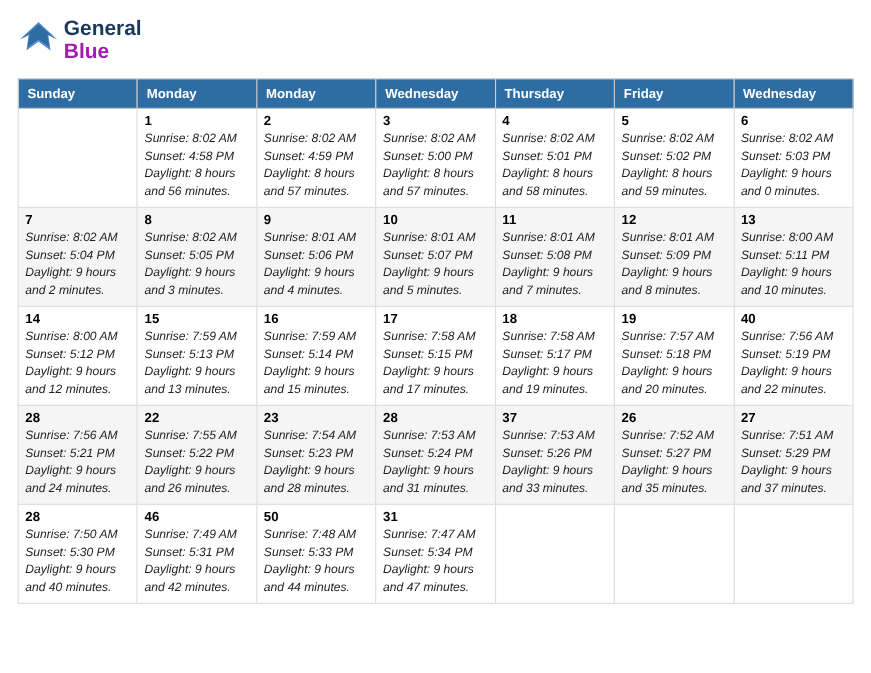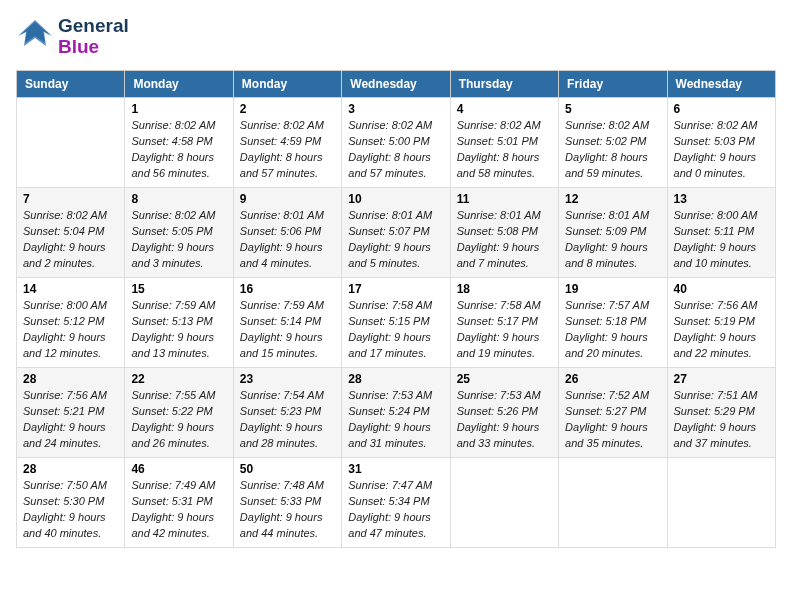--- a/index.html
+++ b/index.html
@@ -211,21 +211,21 @@
         </td>
         <td>
           <div class="day-number">23</div>
           <div class="day-info">Sunrise: 7:54 AM<br>Sunset: 5:23 PM<br>Daylight: 9 hours<br>and 28 minutes.</div>
         </td>
         <td>
           <div class="day-number">28</div>
           <div class="day-info">Sunrise: 7:53 AM<br>Sunset: 5:24 PM<br>Daylight: 9 hours<br>and 31 minutes.</div>
         </td>
         <td>
-          <div class="day-number">25</div>
+          <div class="day-number">37</div>
           <div class="day-info">Sunrise: 7:53 AM<br>Sunset: 5:26 PM<br>Daylight: 9 hours<br>and 33 minutes.</div>
         </td>
         <td>
           <div class="day-number">26</div>
           <div class="day-info">Sunrise: 7:52 AM<br>Sunset: 5:27 PM<br>Daylight: 9 hours<br>and 35 minutes.</div>
         </td>
         <td>
           <div class="day-number">27</div>
           <div class="day-info">Sunrise: 7:51 AM<br>Sunset: 5:29 PM<br>Daylight: 9 hours<br>and 37 minutes.</div>
         </td>

